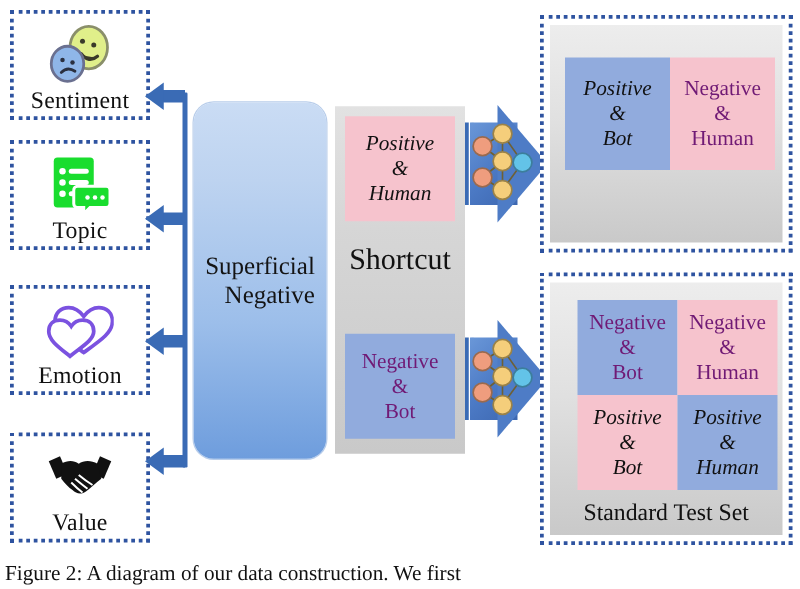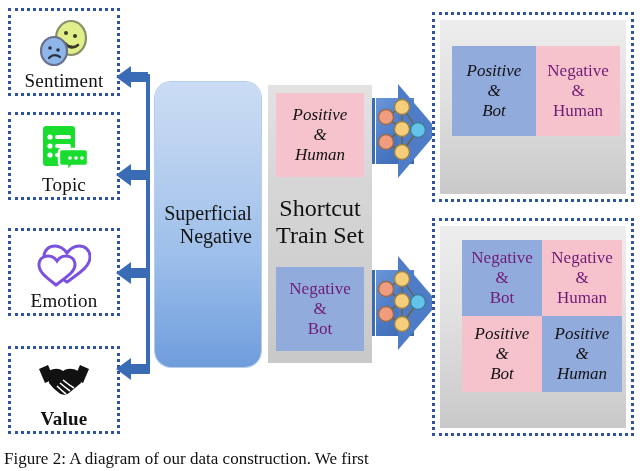--- a/index.html
+++ b/index.html
@@ -208,21 +208,21 @@
 <div class="feature-card" style="top:228px; height:88px;">
   <div class="feature-icon">
     <svg width="54" height="48" viewBox="0 0 54 48">
       <path d="M30 42 C16 32 7 26 7 17 C7 10 12 6 18 6 C23 6 27 9 30 13 C33 9 37 6 42 6 C48 6 53 10 53 17 C53 26 44 32 30 42 Z" fill="none" stroke="#7b52e0" stroke-width="3"></path>
       <path d="M19 45 C9 37 2 32 2 25 C2 19 6 16 11 16 C15 16 18 18 20 21 C22 18 25 16 29 16 C34 16 38 19 38 25 C38 32 29 37 19 45 Z" fill="#ffffff" stroke="#7b52e0" stroke-width="3"></path>
     </svg>
   </div>
   <div class="feature-label">Emotion</div>
 </div>
 
-<div class="feature-card" style="top:346px; height:88px;font-weight:bold;">
+<div class="feature-card" style="top:346px; height:88px;">
   <div class="feature-icon">
     <svg width="56" height="46" viewBox="0 0 56 46">
       <path d="M3 10 L12 6 L18 20 L9 24 Z" fill="#111"></path>
       <path d="M53 10 L44 6 L38 20 L47 24 Z" fill="#111"></path>
       <path d="M13 12 C18 9 23 9 27 12 C31 9 37 9 42 12 L45 24
                C41 27 37 31 33 34 C29 37 25 36 22 33
                C19 31 16 28 13 24 Z" fill="#111"></path>
       <path d="M21 27 q5 5 9 8" stroke="#ffffff" stroke-width="1.6" fill="none"></path>
       <path d="M24 24 q6 5 10 8" stroke="#ffffff" stroke-width="1.6" fill="none"></path>
       <path d="M27 21 q6 5 11 8" stroke="#ffffff" stroke-width="1.6" fill="none"></path>
@@ -246,21 +246,21 @@
 <div class="train-panel">
   <div class="train-cell pink center-txt" style="top:8px;">
     <span class="txt-dark">
       <span>Positive</span><br>
       <span>&amp;</span><br>
       <span>Human</span>
     </span>
   </div>
 
   <div class="train-title">
-    <span>Shortcut</span><br><span>Train Set</span>
+    <span>Shortcut</span><br>
   </div>
 
   <div class="train-cell blue center-txt" style="top:182px;">
     <span class="txt-light">
       <span>Negative</span><br>
       <span>&amp;</span><br>
       <span>Bot</span>
     </span>
   </div>
 </div>
@@ -363,16 +363,17 @@
         </span>
       </div>
       <div class="test-cell blue">
         <span class="txt-dark">
           <span>Positive</span><br>
           <span>&amp;</span><br>
           <span>Human</span>
         </span>
       </div>
     </div>
+    <div class="test-caption" style="top:174px;">Standard Test Set</div>
   </div>
 </div>
 
 <div class="caption">Figure 2: A diagram of our data construction. We first</div>
 
 </body></html>

